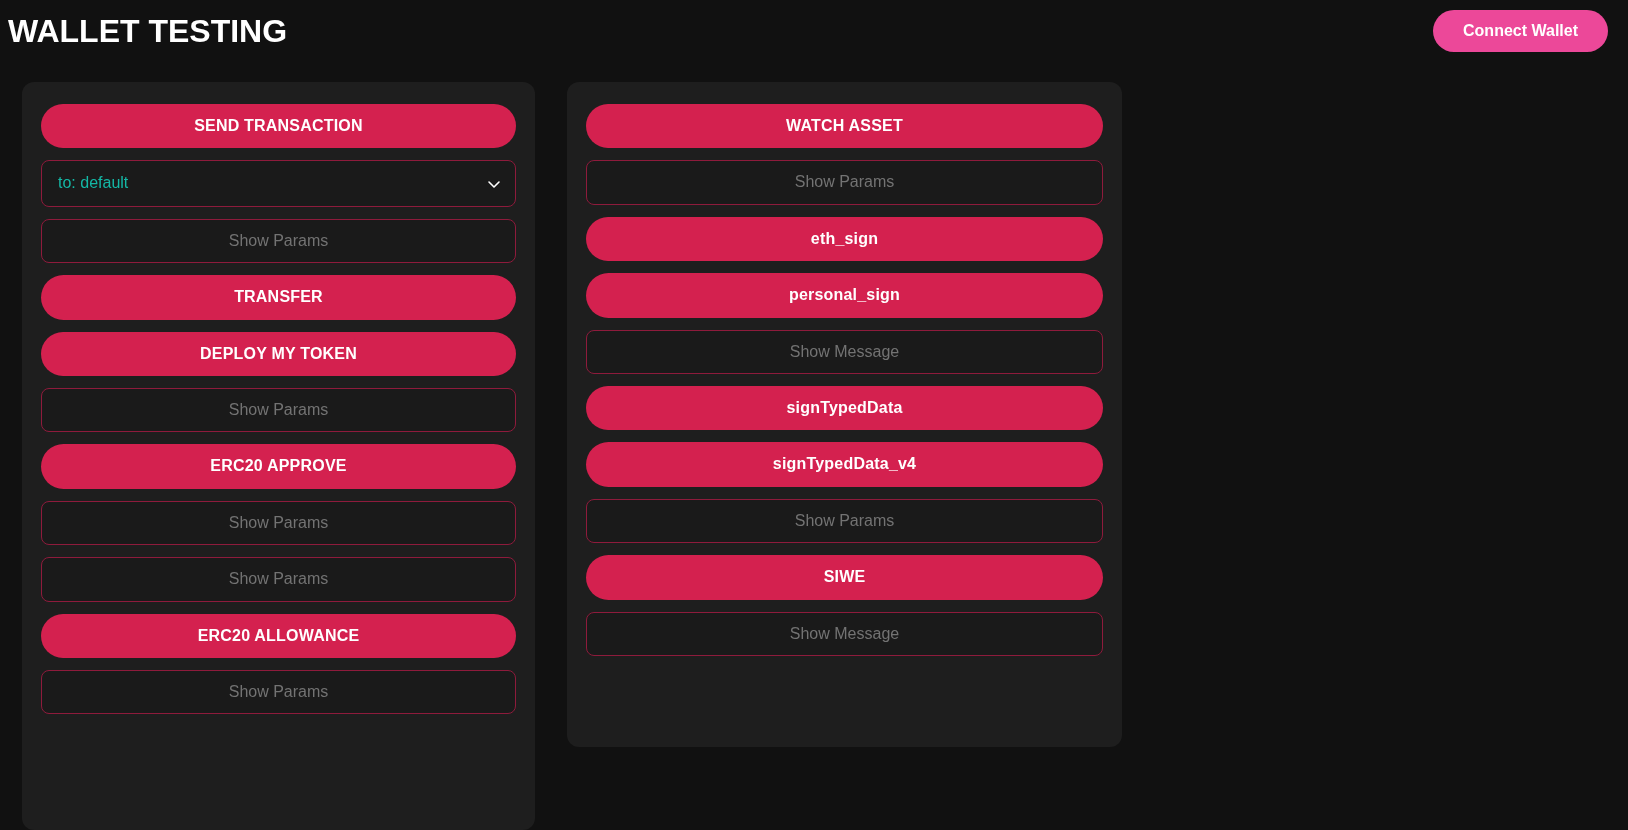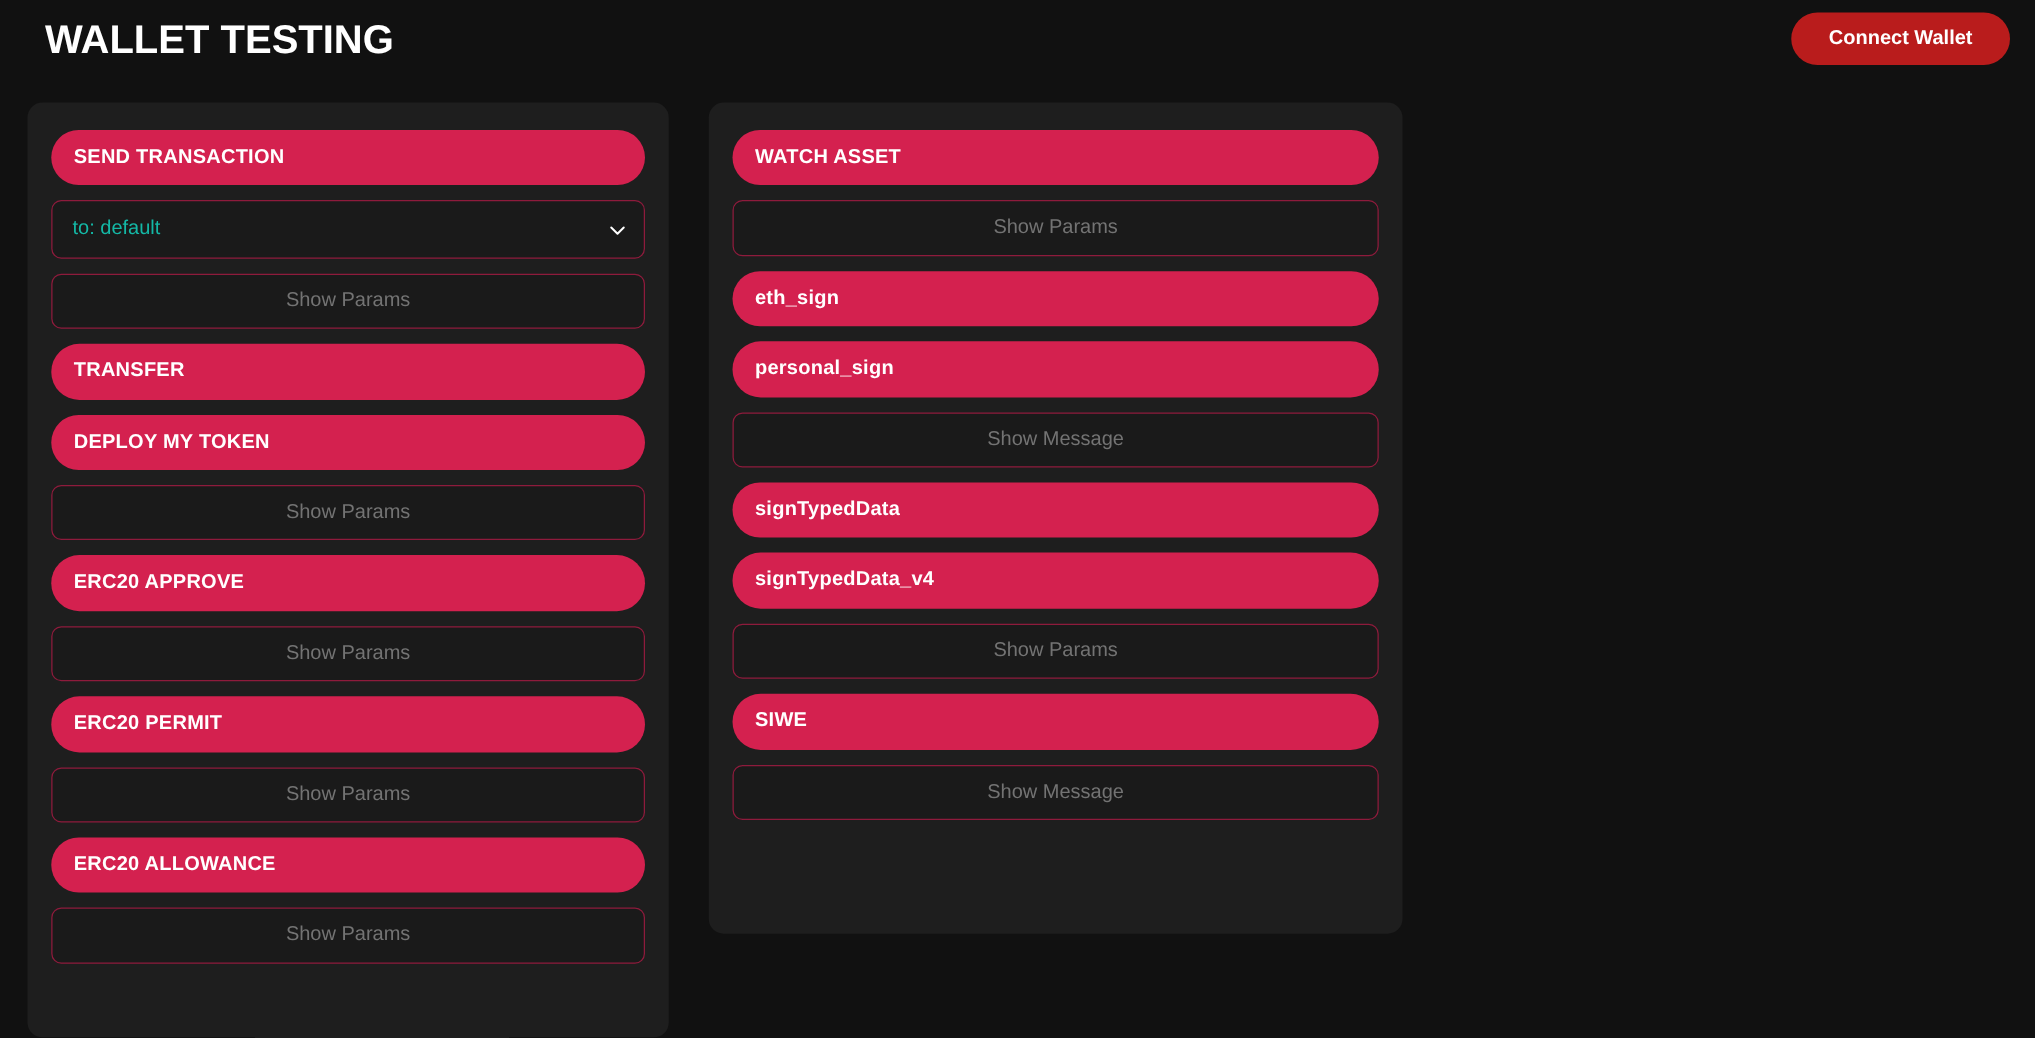--- a/index.html
+++ b/index.html
@@ -14,24 +14,24 @@
     color: #ffffff;
     -webkit-font-smoothing: antialiased;
   }
 
   
   #app-header {
     height: 62px;
     display: flex;
     align-items: center;
     justify-content: space-between;
-    padding: 0 20px 0 36px;
+    padding: 0 20px 0 8px;
   }
   #connect-wallet-button {
-    background: #b91c1c;
+    background: #ec4899;
     color: #ffffff;
     border: none;
     border-radius: 999px;
     font-family: "Liberation Sans", sans-serif;
     font-size: 16px;
     font-weight: bold;
     padding: 13px 30px;
     cursor: pointer;
     white-space: nowrap;
     line-height: 1;
@@ -63,21 +63,21 @@
     width: 100%;
     background: #d4214f;
     color: #ffffff;
     border: none;
     border-radius: 999px;
     font-family: "Liberation Sans", sans-serif;
     font-size: 16px;
     font-weight: bold;
     letter-spacing: 0.2px;
     padding: 13px 18px;
-    text-align: left;
+    text-align: center;
     cursor: pointer;
     line-height: 1.15;
     white-space: nowrap;
     overflow: hidden;
   }
   .btn-outline {
     display: block;
     width: 100%;
     background: #1a1a1a;
     color: #737373;
@@ -138,21 +138,20 @@
             <svg viewBox="0 0 14 14" width="14" height="14" aria-hidden="true">
               <path d="M2 5 L7 10 L12 5" fill="none" stroke="#ffffff" stroke-width="1.6" stroke-linecap="round" stroke-linejoin="round"></path>
             </svg>
           </span></div>
         <button class="btn-outline">Show Params</button>
         <button class="btn-primary">TRANSFER</button>
         <button class="btn-primary">DEPLOY MY TOKEN</button>
         <button class="btn-outline">Show Params</button>
         <button class="btn-primary">ERC20 APPROVE</button>
         <button class="btn-outline">Show Params</button>
-        <button class="btn-primary">ERC20 PERMIT</button>
         <button class="btn-outline">Show Params</button>
         <button class="btn-primary">ERC20 ALLOWANCE</button>
         <button class="btn-outline">Show Params</button>
       </div>
   </section>
   <section class="panel col-c">
     <div class="stack">
         <button class="btn-primary">WATCH ASSET</button>
         <button class="btn-outline">Show Params</button>
         <button class="btn-primary">eth_sign</button>

